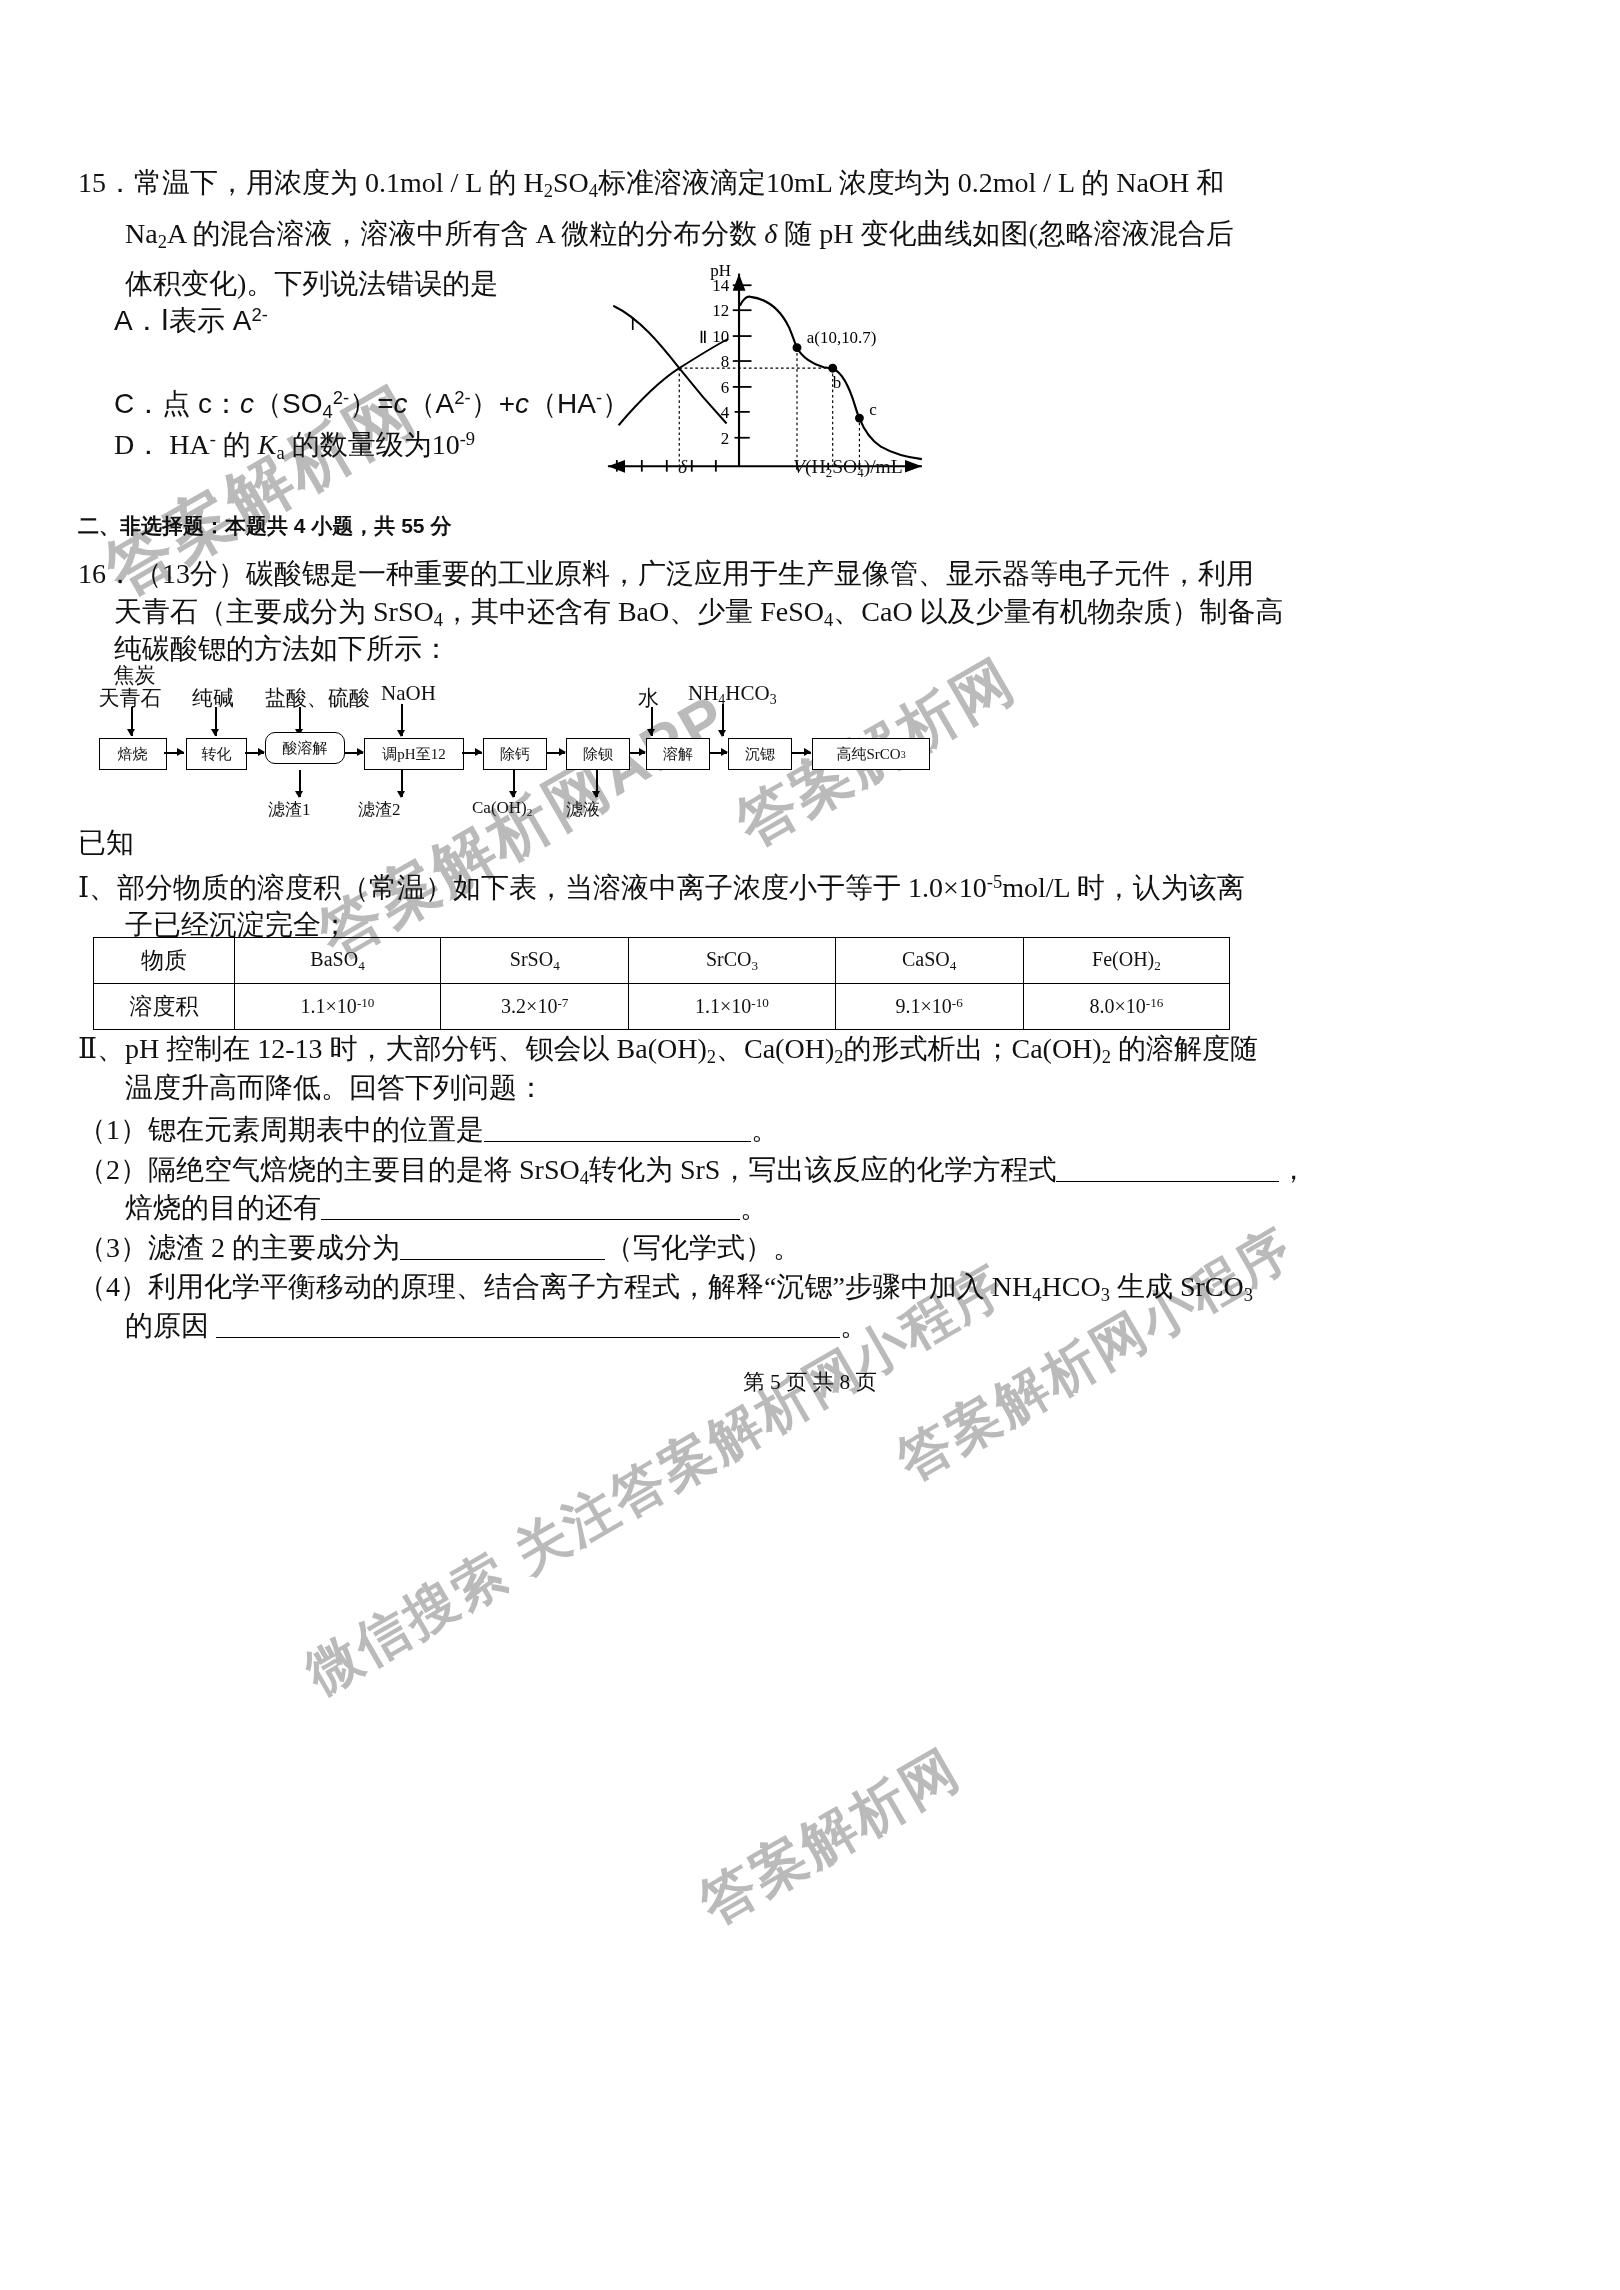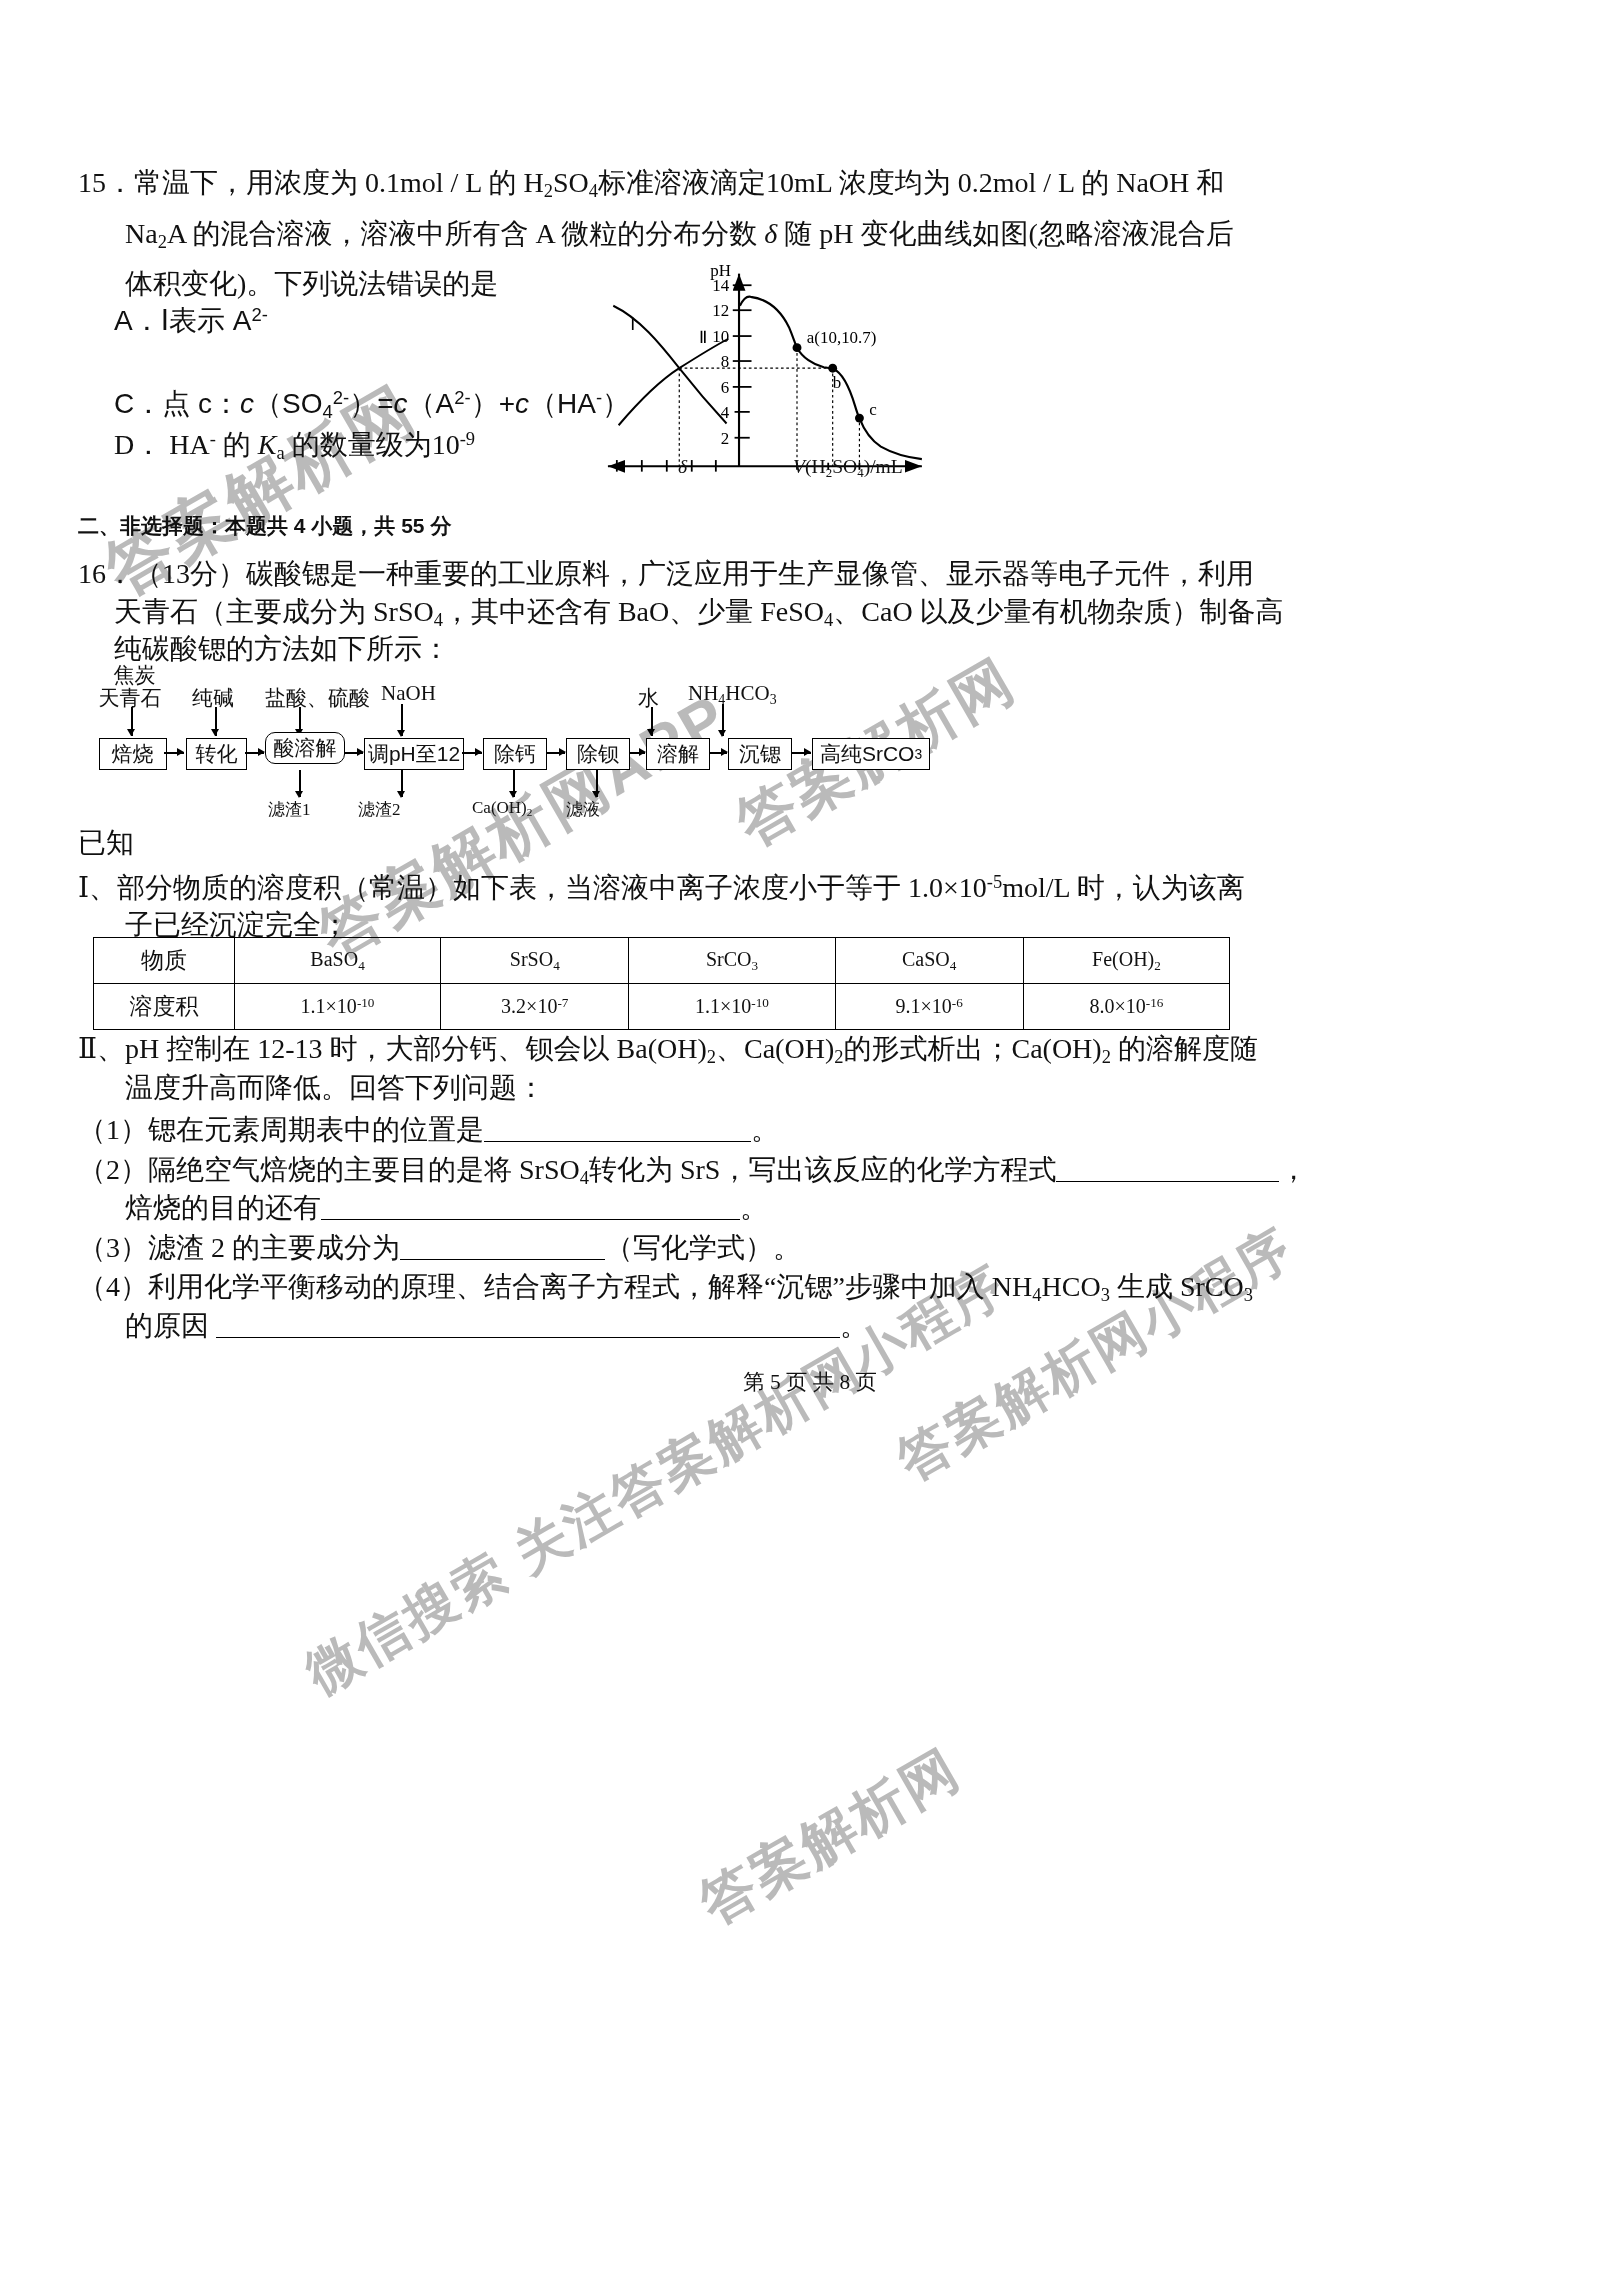--- a/index.html
+++ b/index.html
@@ -48,21 +48,21 @@
 
   
   #q16-l1{left:78px;top:560px;}
   #q16-l2{left:114px;top:598px;}
   #q16-l3{left:114px;top:635px;}
 
   
   #flow{position:absolute;left:94px;top:661px;width:900px;height:156px;}
   .fbox{position:absolute;border:1.8px solid #000;background:#fff;
         display:flex;align-items:center;justify-content:center;
-        font-size:21px;height:30px;font-family:Liberation Sans, sans-serif;}
+        font-size:15px;height:30px;font-family:Liberation Serif, serif;}
   .flab{position:absolute;font-size:21px;white-space:nowrap;
         font-family:"Liberation Serif",serif;}
   .fout{position:absolute;font-size:17px;white-space:nowrap;
         font-family:"Liberation Serif",serif;}
   .ar-h{position:absolute;height:1.8px;background:#000;}
   .ar-h::after{content:"";position:absolute;right:-0.9px;top:-3.6px;
         border-left:7.1px solid #000;border-top:4.5px solid transparent;border-bottom:4.5px solid transparent;}
   .ar-v{position:absolute;width:1.8px;background:#000;}
   .ar-v::after{content:"";position:absolute;left:-3.6px;bottom:-0.9px;
         border-top:7.1px solid #000;border-left:4.5px solid transparent;border-right:4.5px solid transparent;}

